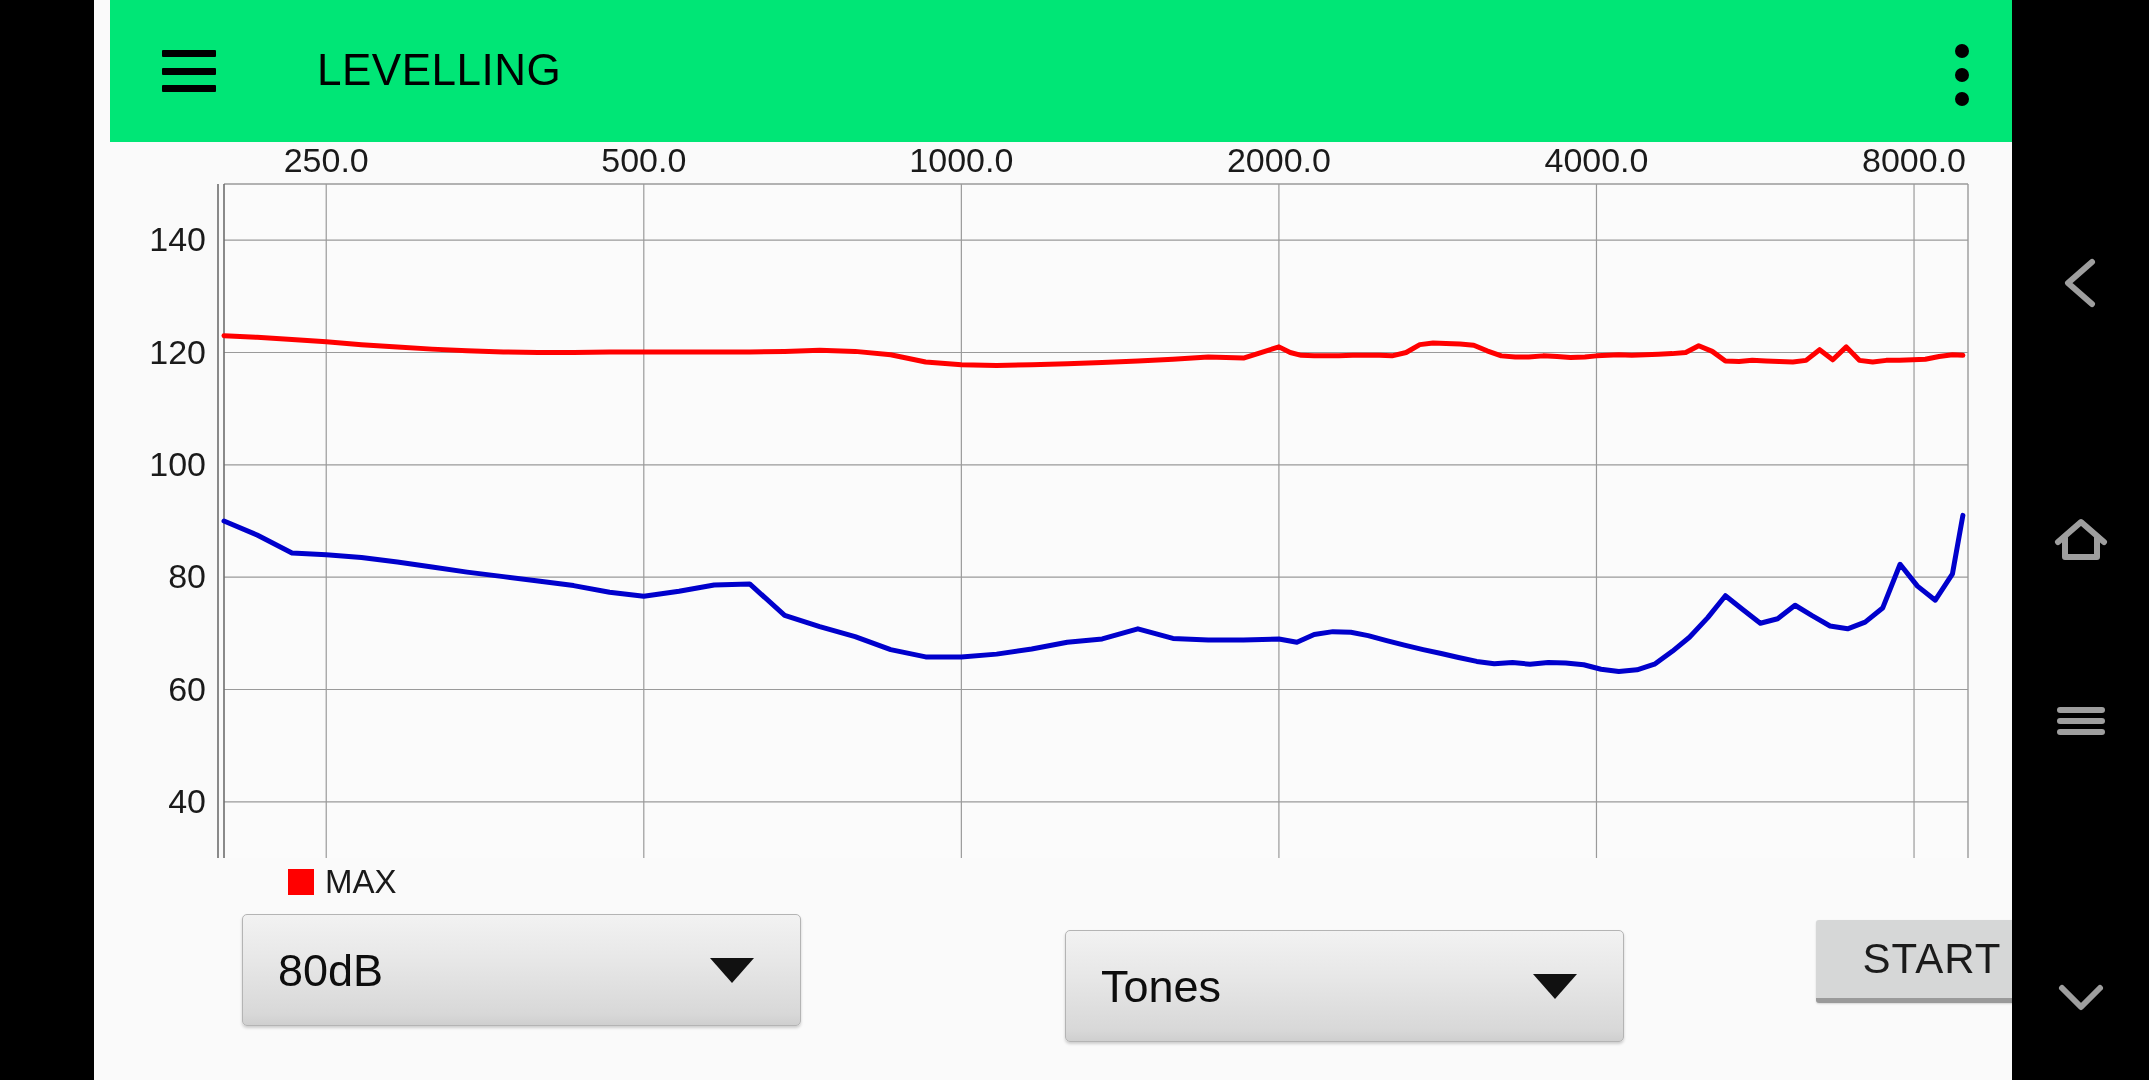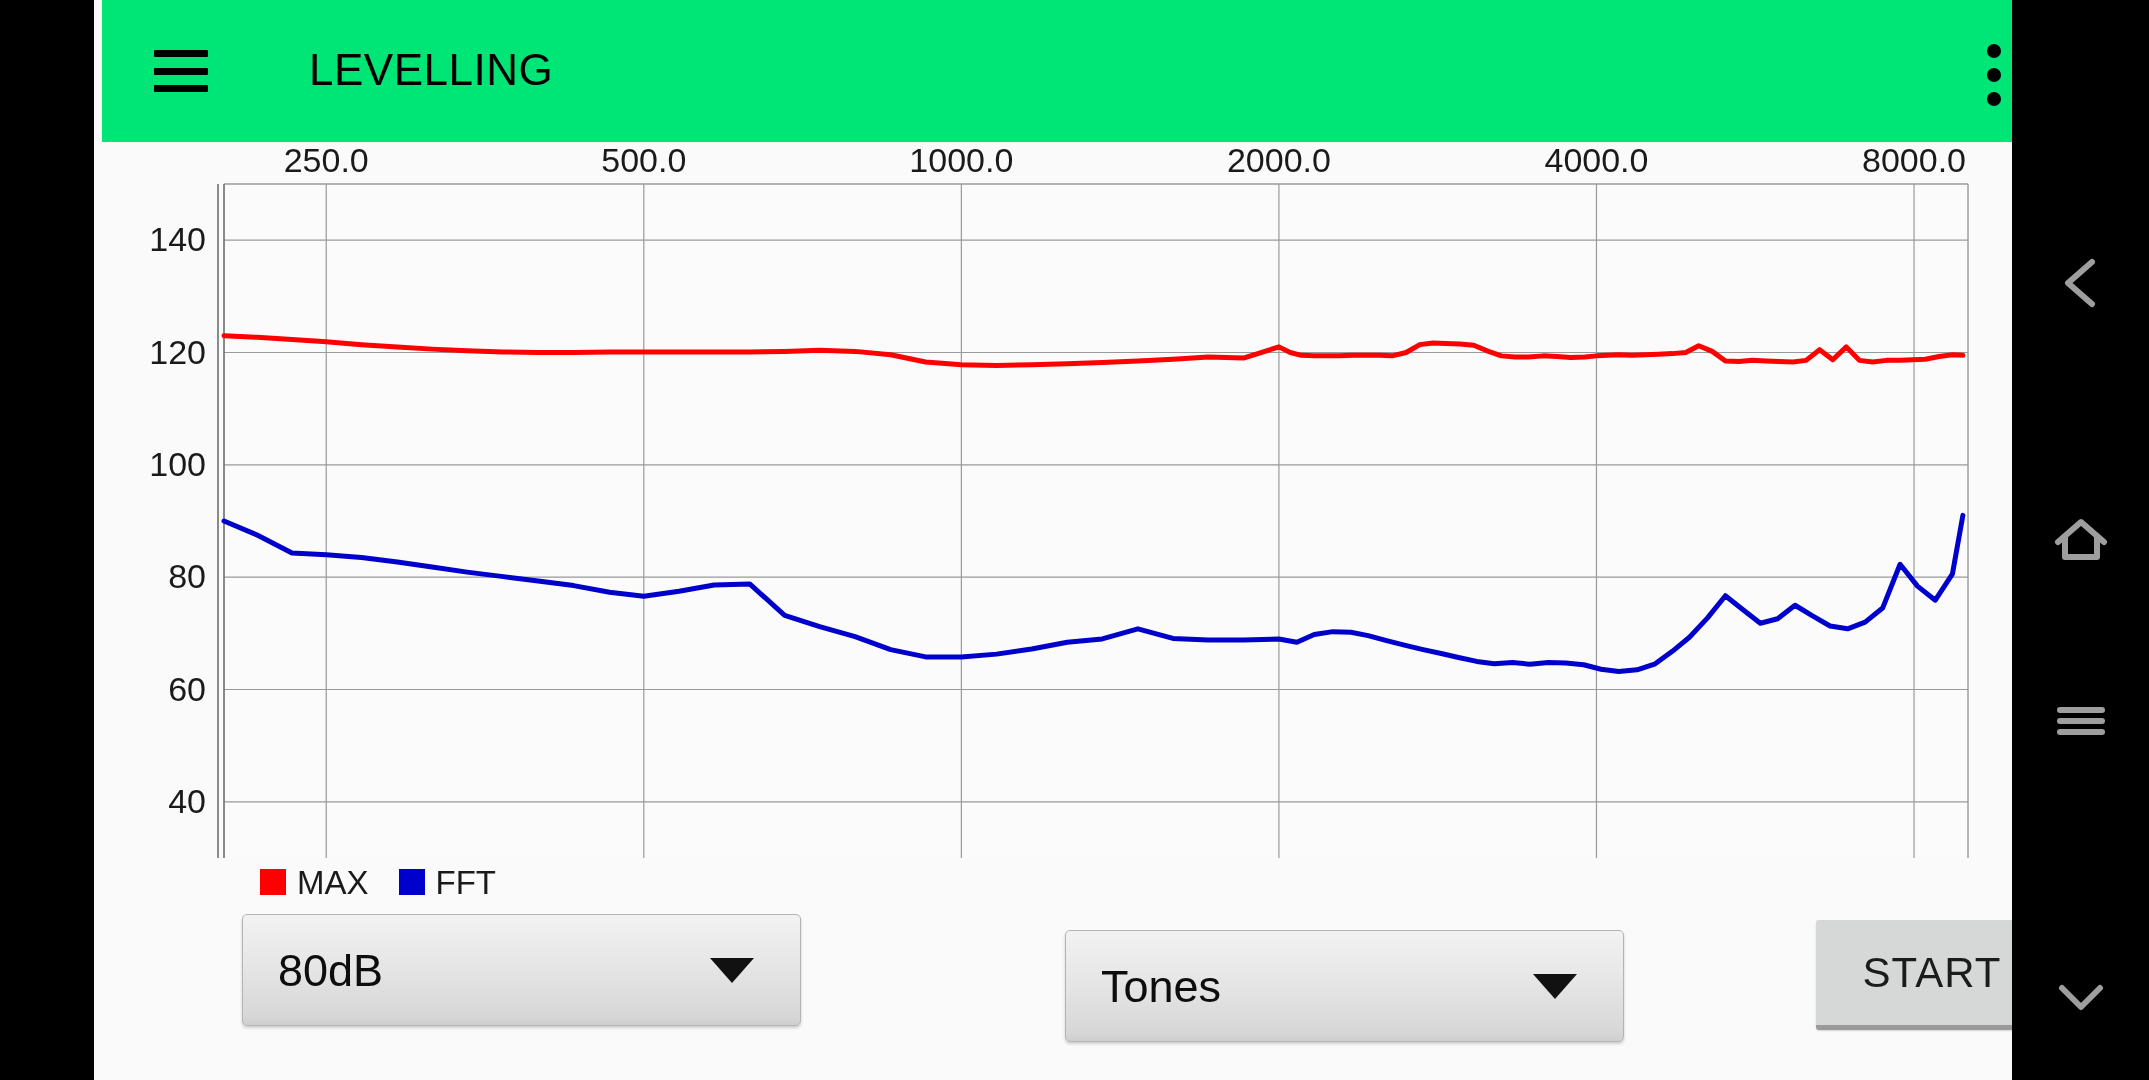--- a/index.html
+++ b/index.html
@@ -32,27 +32,26 @@
     left: 94px; top: 0;
     width: 1918px;
     height: 1080px;
     background: #fafafa;
     overflow: hidden;
   }
 
   
   .appbar {
     position: absolute;
-    left: 8px; top: 0;
+    left: 16px; top: 0;
     width: 1918px;
     height: 142px;
     background: #00e676;
     display: flex;
     align-items: center;
-    padding-left: 40px;
   }
   .hamburger {
     position: absolute;
     left: 52px;
     top: 50px;
     width: 54px;
     height: 42px;
     display: flex;
     flex-direction: column;
     justify-content: space-between;
@@ -109,25 +108,26 @@
     position: absolute;
     left: 0; top: 0;
     width: 1918px;
     height: 760px;
     display: block;
   }
 
   
   .legend {
     position: absolute;
-    left: 166px;
+    left: 194px;
     top: 865px;
     display: flex;
     align-items: center;
     height: 34px;
+    flex-direction: column;
   }
   .legend-item {
     display: flex;
     align-items: center;
     margin-right: 30px;
   }
   .legend-swatch {
     width: 26px;
     height: 26px;
     display: inline-block;
@@ -178,21 +178,21 @@
     width: 0; height: 0;
     border-left: 22px solid transparent;
     border-right: 22px solid transparent;
     border-top: 25px solid #111;
   }
   .start-btn {
     position: absolute;
     left: 1722px;
     top: 18px;
     width: 232px;
-    height: 110px;
+    height: 83px;
     background: #d6d7d7;
     border: none;
     border-bottom: 5px solid #9a9a9a;
     border-radius: 3px;
     font-family: "Liberation Sans", sans-serif;
     font-size: 42px;
     color: #1b1b1b;
     letter-spacing: 1px;
     cursor: pointer;
     box-shadow: 0 1px 2px rgba(0,0,0,0.15);

